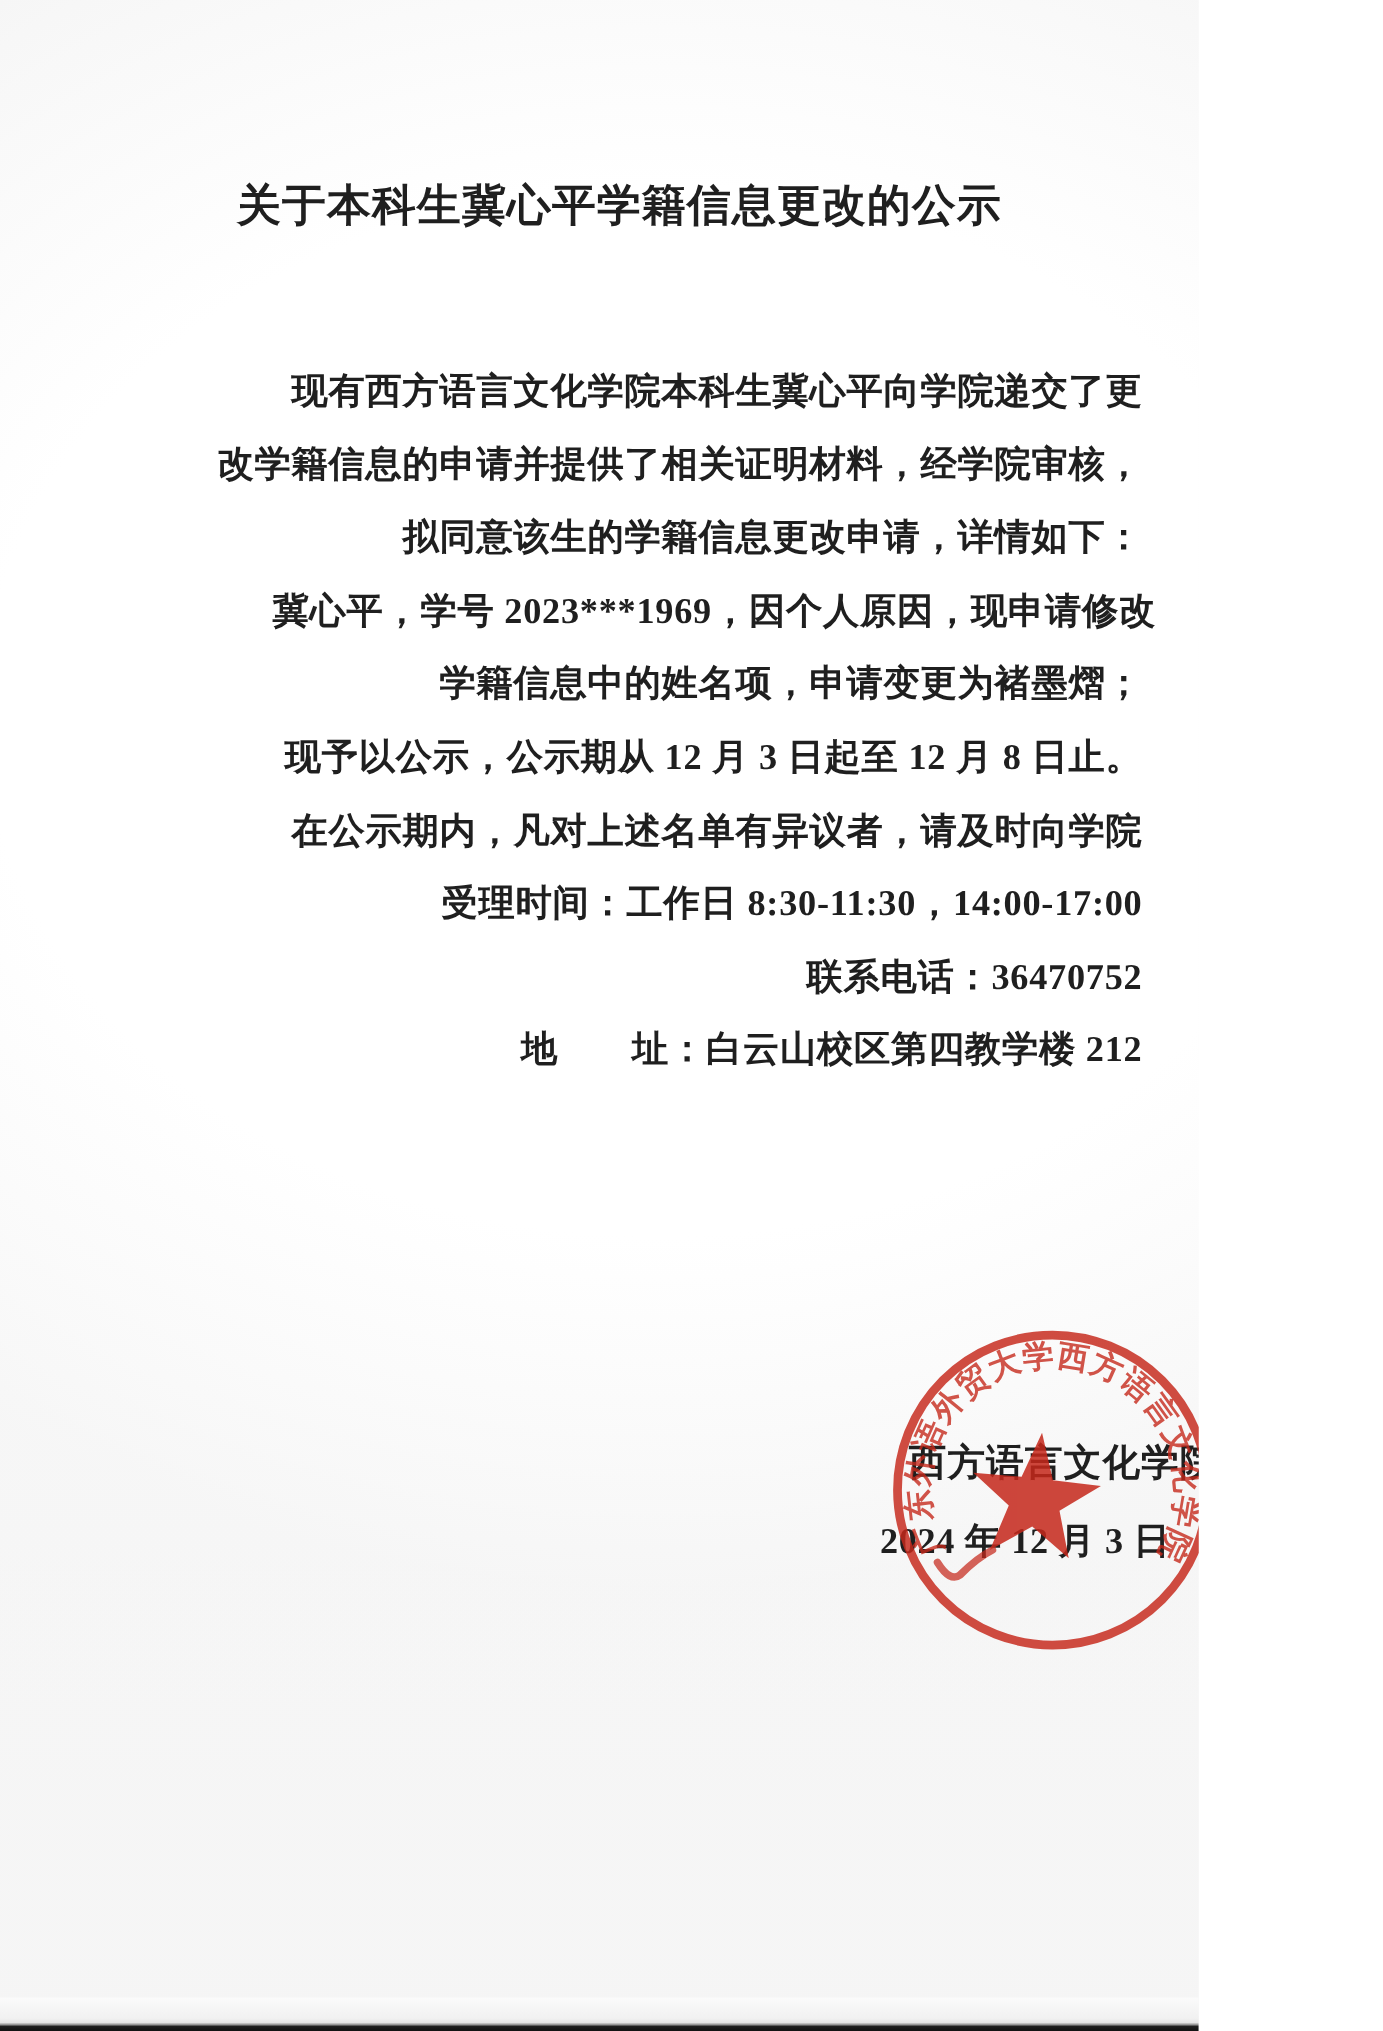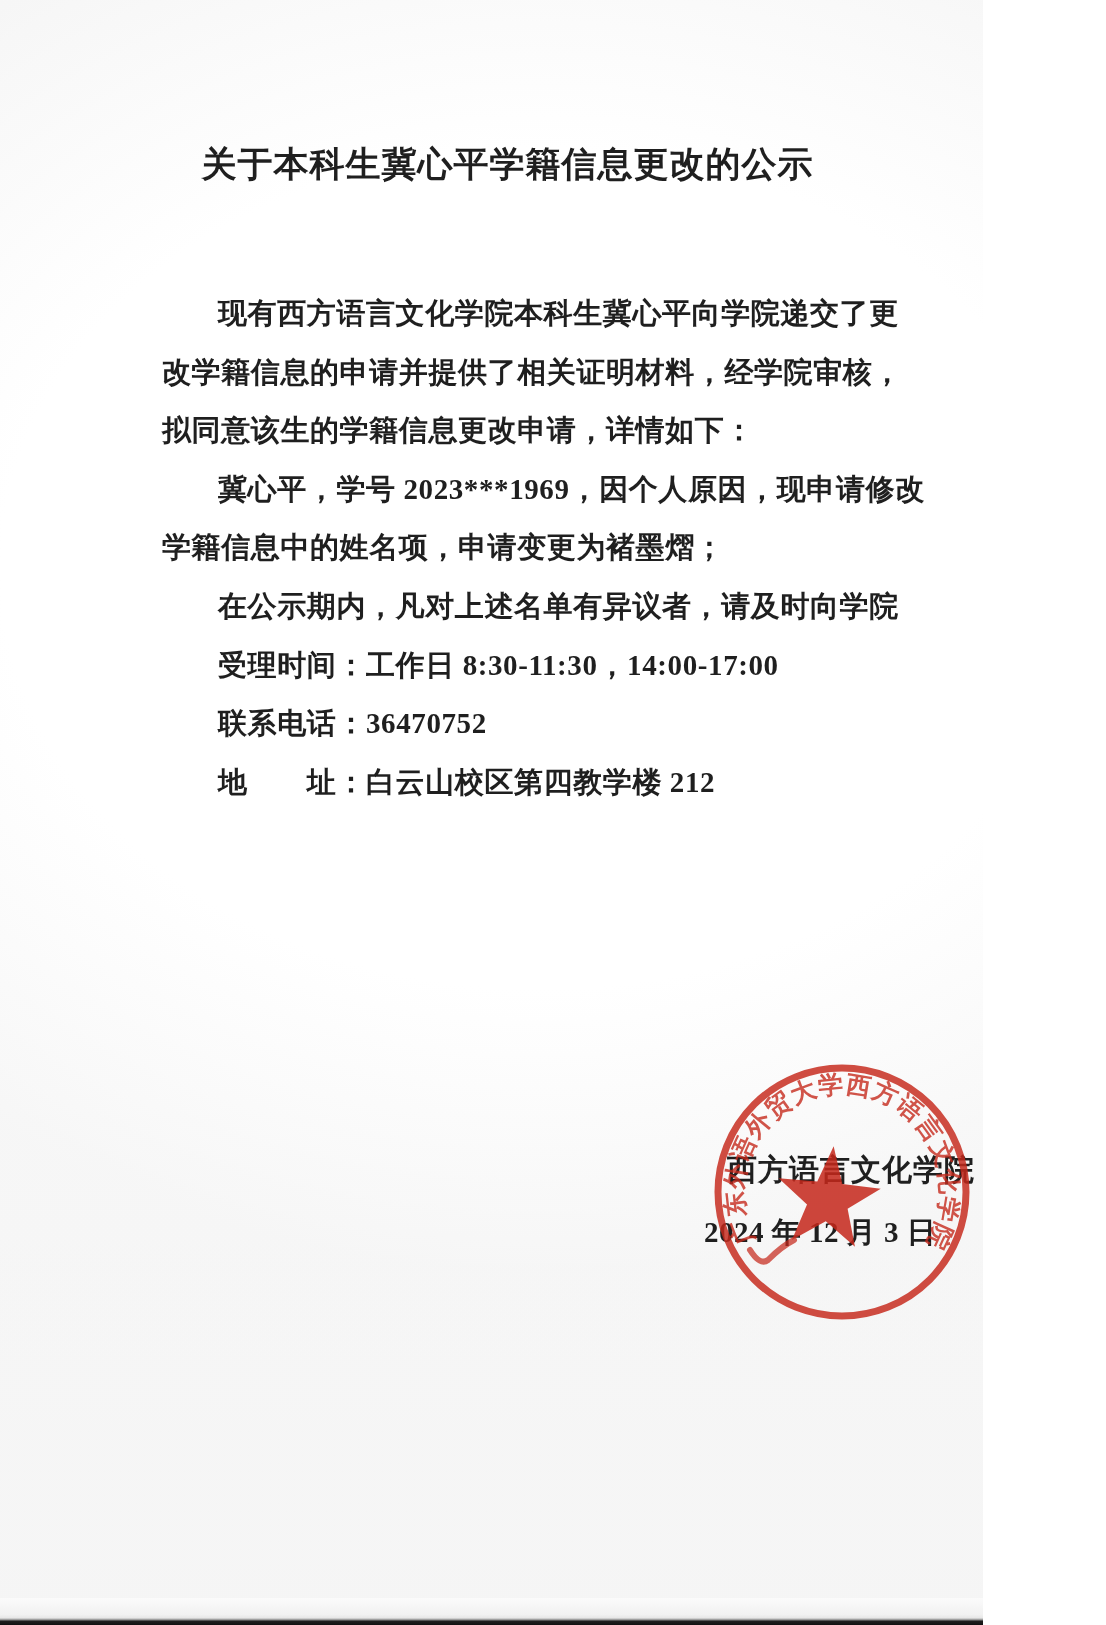--- a/index.html
+++ b/index.html
@@ -10,21 +10,20 @@
   .page {
     position: relative;
     width: 959px;
     height: 1625px;
     overflow: hidden;
     background:
       radial-gradient(ellipse 900px 700px at 55% 35%, #ffffff 60%, rgba(244,244,244,0.7) 100%),
       linear-gradient(180deg, #fbfbfb 0%, #fdfdfd 60%, #f8f8f8 100%);
     font-family: "Liberation Serif", "DejaVu Serif", serif;
     color: #1f1f1f;
-    padding-left: 24px;
   }
   .doc-title {
     position: absolute;
     top: 141px;
     left: 0;
     width: 100%;
     text-align: center;
     transform: translateX(16px);
     font-size: 35px;
     font-weight: 700;
@@ -37,20 +36,21 @@
     top: 284px;
     width: 752px;
   }
   .body-line {
     height: 58.6px;
     line-height: 58.6px;
     font-size: 29px;
     font-weight: 700;
     letter-spacing: 0.6px;
     white-space: nowrap;
+    text-align: right;
   }
   .body-line.indent {
     padding-left: 56px;
   }
   .signature-org {
     position: absolute;
     left: 727px;
     top: 1150px;
     font-size: 30px;
     font-weight: 700;
@@ -104,20 +104,21 @@
 <div class="page">
 
   <div class="doc-title">关于本科生冀心平学籍信息更改的公示</div>
 
   <div class="doc-body">
     <div class="body-line indent">现有西方语言文化学院本科生冀心平向学院递交了更</div>
     <div class="body-line">改学籍信息的申请并提供了相关证明材料，经学院审核，</div>
     <div class="body-line">拟同意该生的学籍信息更改申请，详情如下：</div>
     <div class="body-line indent">冀心平，学号 2023***1969，因个人原因，现申请修改</div>
     <div class="body-line">学籍信息中的姓名项，申请变更为褚墨熠；</div>
+    <div class="body-line indent">现予以公示，公示期从 12 月 3 日起至 12 月 8 日止。</div>
     <div class="body-line indent">在公示期内，凡对上述名单有异议者，请及时向学院</div>
     <div class="body-line indent">受理时间：工作日 8:30-11:30，14:00-17:00</div>
     <div class="body-line indent">联系电话：36470752</div>
     <div class="body-line indent">地　　址：白云山校区第四教学楼 212</div>
   </div>
 
   <div class="signature-org">西方语言文化学院</div>
 
   <div class="signature-date">2024 年 12 月 3 日</div>
 

